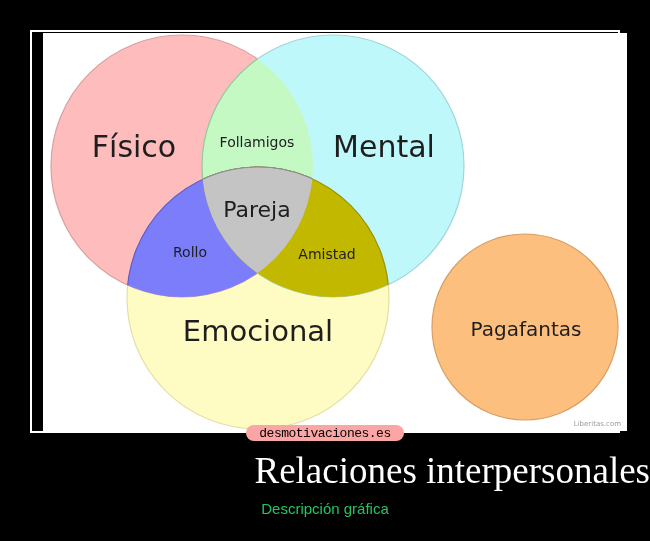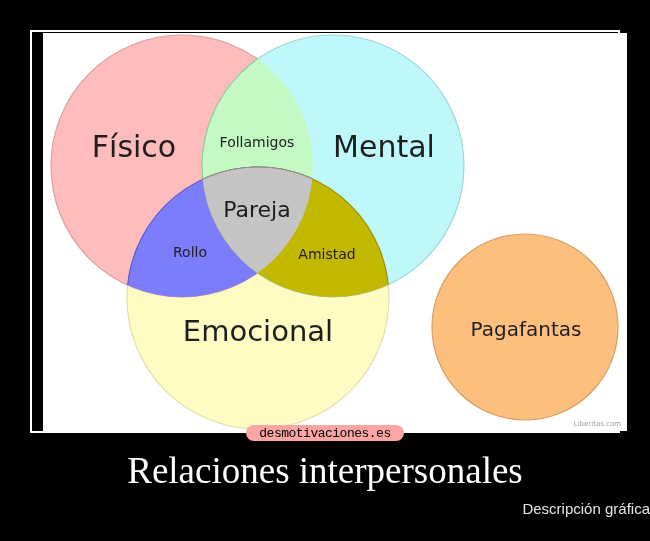--- a/index.html
+++ b/index.html
@@ -6,23 +6,23 @@
     body { width:650px; height:541px; position:relative; overflow:hidden; font-family:"DejaVu Sans", sans-serif; }
     .frame { position:absolute; left:30px; top:30px; width:586px; height:399px; border:2px solid #fff; background:#000; }
     .poster-image { position:absolute; left:43px; top:33px; width:584px; height:398px; background:#fff; overflow:hidden; }
     .poster-image svg { position:absolute; left:-33px; top:-33px; }
     .lbl { font-family:"DejaVu Sans", sans-serif; fill:#1e1e1e; }
     .credit { position:absolute; right:6px; bottom:3px; font-size:7px; color:#9a9a9a; font-family:"DejaVu Sans", sans-serif;margin-top:40px; }
     .watermark { position:absolute; left:246px; top:425px; width:158px; height:16px; background:#fca5a5; border-radius:8px;
       display:flex; align-items:center; justify-content:center; font-family:Liberation Mono, monospace; font-size:13px; color:#000; letter-spacing:-0.5px; }
     .watermark::before, .watermark::after { content:""; position:absolute; top:0; width:0; height:0;
       border-top:8px solid transparent; border-bottom:8px solid transparent; }
-    .title { position:absolute; left:0; width:650px; top:449px; text-align:center; color:#fff;
+    .title { position:absolute; left:0; width:650px; top:449px; text-align:right; color:#fff;
       font-family:"Liberation Serif", serif; font-size:37px; line-height:44px; }
-    .subtitle { position:absolute; left:0; width:650px; top:500px; text-align:right; color:#e5e5e5;
+    .subtitle { position:absolute; left:0; width:650px; top:500px; text-align:center; color:#22c55e;
       font-family:"Liberation Sans", sans-serif; font-size:15px; line-height:18px; }
   </style>
 </head>
 <body>
 
 <div class="frame"></div>
 
 <div class="poster-image">
   <svg width="650" height="541" viewBox="0 0 650 541" xmlns="http://www.w3.org/2000/svg">
     <defs>

